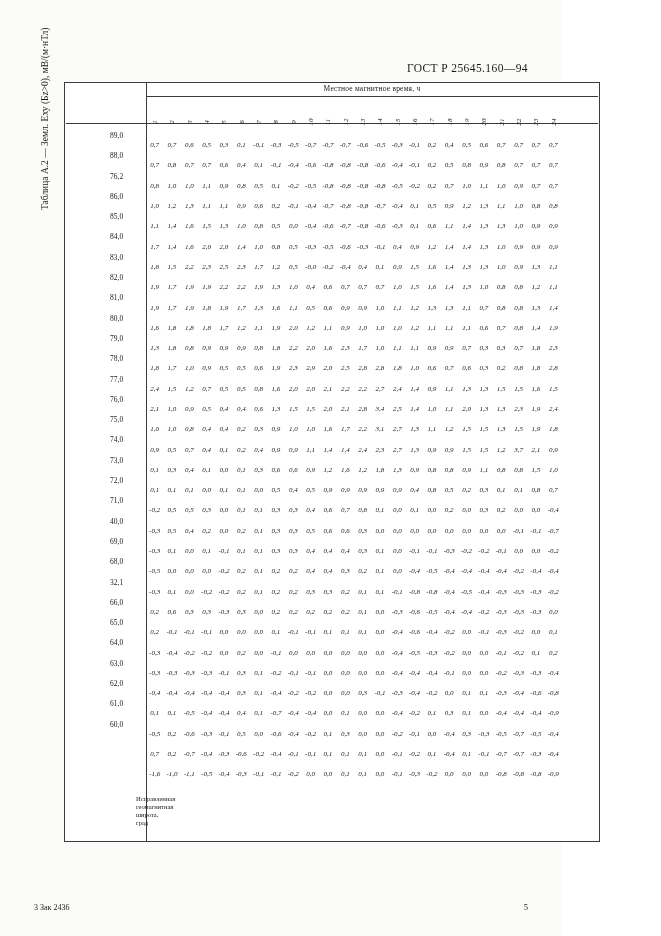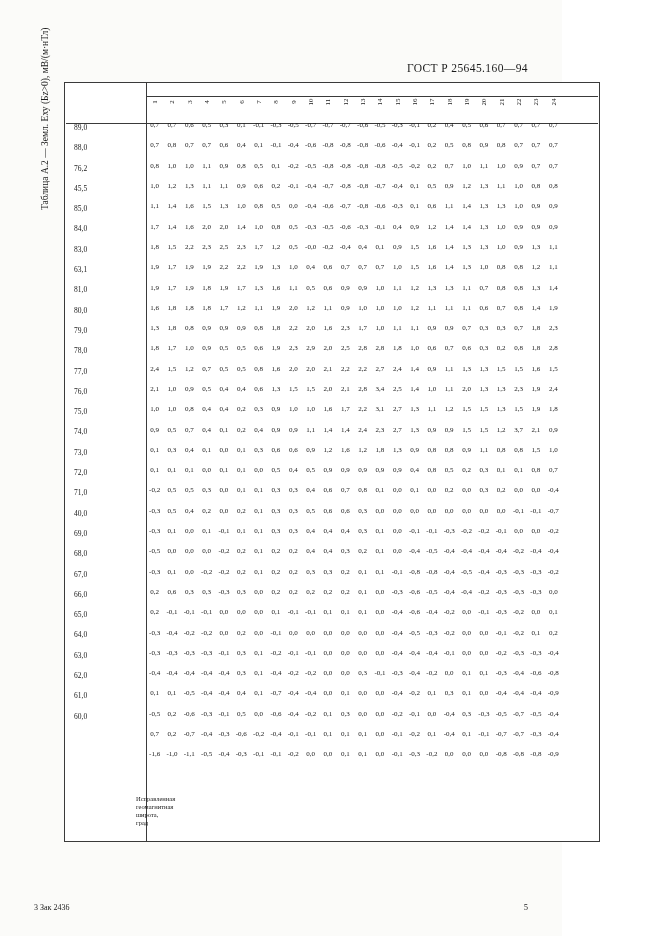--- a/index.html
+++ b/index.html
@@ -75,24 +75,25 @@
   .corner-label{
     position:absolute;
     left:70px; bottom:14px;
     width:34px;
     font-size:6.5px;
     line-height:8px;
     text-align:left;
   }
   table.grid{
     position:absolute;
-    left:146px; top:88px;
+    left:146px; top:108px;
     border-collapse:collapse;
     font-size:7px;
     font-family:"Liberation Serif", serif;
+    font-style:italic;
   }
   table.grid th, table.grid td{
     border:none;
     padding:0;
     text-align:center;
     white-space:nowrap;
   }
   table.grid th.hcell{
     height:27px;
     width:18.83px;
@@ -101,22 +102,23 @@
     vertical-align:middle;
   }
   table.grid td.vcell{
     height:20.3px;
     width:18.83px;
     vertical-align:middle;
     font-size:7px;
   }
   .rowlabels{
     position:absolute;
-    left:66px; top:118px;
+    left:66px; top:126px;
     width:80px;
+    padding-left:36px;
   }
   .rowlabel{
     height:20.3px;
     line-height:20.3px;
     font-size:7.5px;
     text-align:left;
     padding-left:8px;
     box-sizing:border-box;
   }
   .footer-left{
@@ -140,52 +142,55 @@
 <div class="page">
 
   <div class="std-header">ГОСТ Р 25645.160—94</div>
 
   <div class="table-caption">
     <span class="caption-inner">Таблица А.2 — Земл. Еху (Бz&gt;0), мВ/(м·нТл)</span>
   </div>
 
   <div class="frame"></div>
 
+  <div class="hdr-localtime">
+    <span class="lbl">Местное магнитное время, ч</span>
+  </div>
   <div class="rule-top"></div>
   <div class="rule-colhdr"></div>
   <div class="vline-first"></div>
 
   <div class="corner">
     <div class="corner-label">Исправленная геомагнитная широта, град</div>
   </div>
 
   <div class="rowlabels">
       <div class="rowlabel">89,0</div>
       <div class="rowlabel">88,0</div>
       <div class="rowlabel">76,2</div>
-      <div class="rowlabel">45,5</div>
+      <div class="rowlabel">86,0</div>
       <div class="rowlabel">85,0</div>
       <div class="rowlabel">84,0</div>
       <div class="rowlabel">83,0</div>
-      <div class="rowlabel">63,1</div>
+      <div class="rowlabel">82,0</div>
       <div class="rowlabel">81,0</div>
       <div class="rowlabel">80,0</div>
       <div class="rowlabel">79,0</div>
       <div class="rowlabel">78,0</div>
       <div class="rowlabel">77,0</div>
       <div class="rowlabel">76,0</div>
       <div class="rowlabel">75,0</div>
       <div class="rowlabel">74,0</div>
       <div class="rowlabel">73,0</div>
       <div class="rowlabel">72,0</div>
       <div class="rowlabel">71,0</div>
       <div class="rowlabel">40,0</div>
       <div class="rowlabel">69,0</div>
       <div class="rowlabel">68,0</div>
-      <div class="rowlabel">67,0</div>
+      <div class="rowlabel">32,1</div>
       <div class="rowlabel">66,0</div>
       <div class="rowlabel">65,0</div>
       <div class="rowlabel">64,0</div>
       <div class="rowlabel">63,0</div>
       <div class="rowlabel">62,0</div>
       <div class="rowlabel">61,0</div>
       <div class="rowlabel">60,0</div>
     </div>
 
   <table class="grid">

